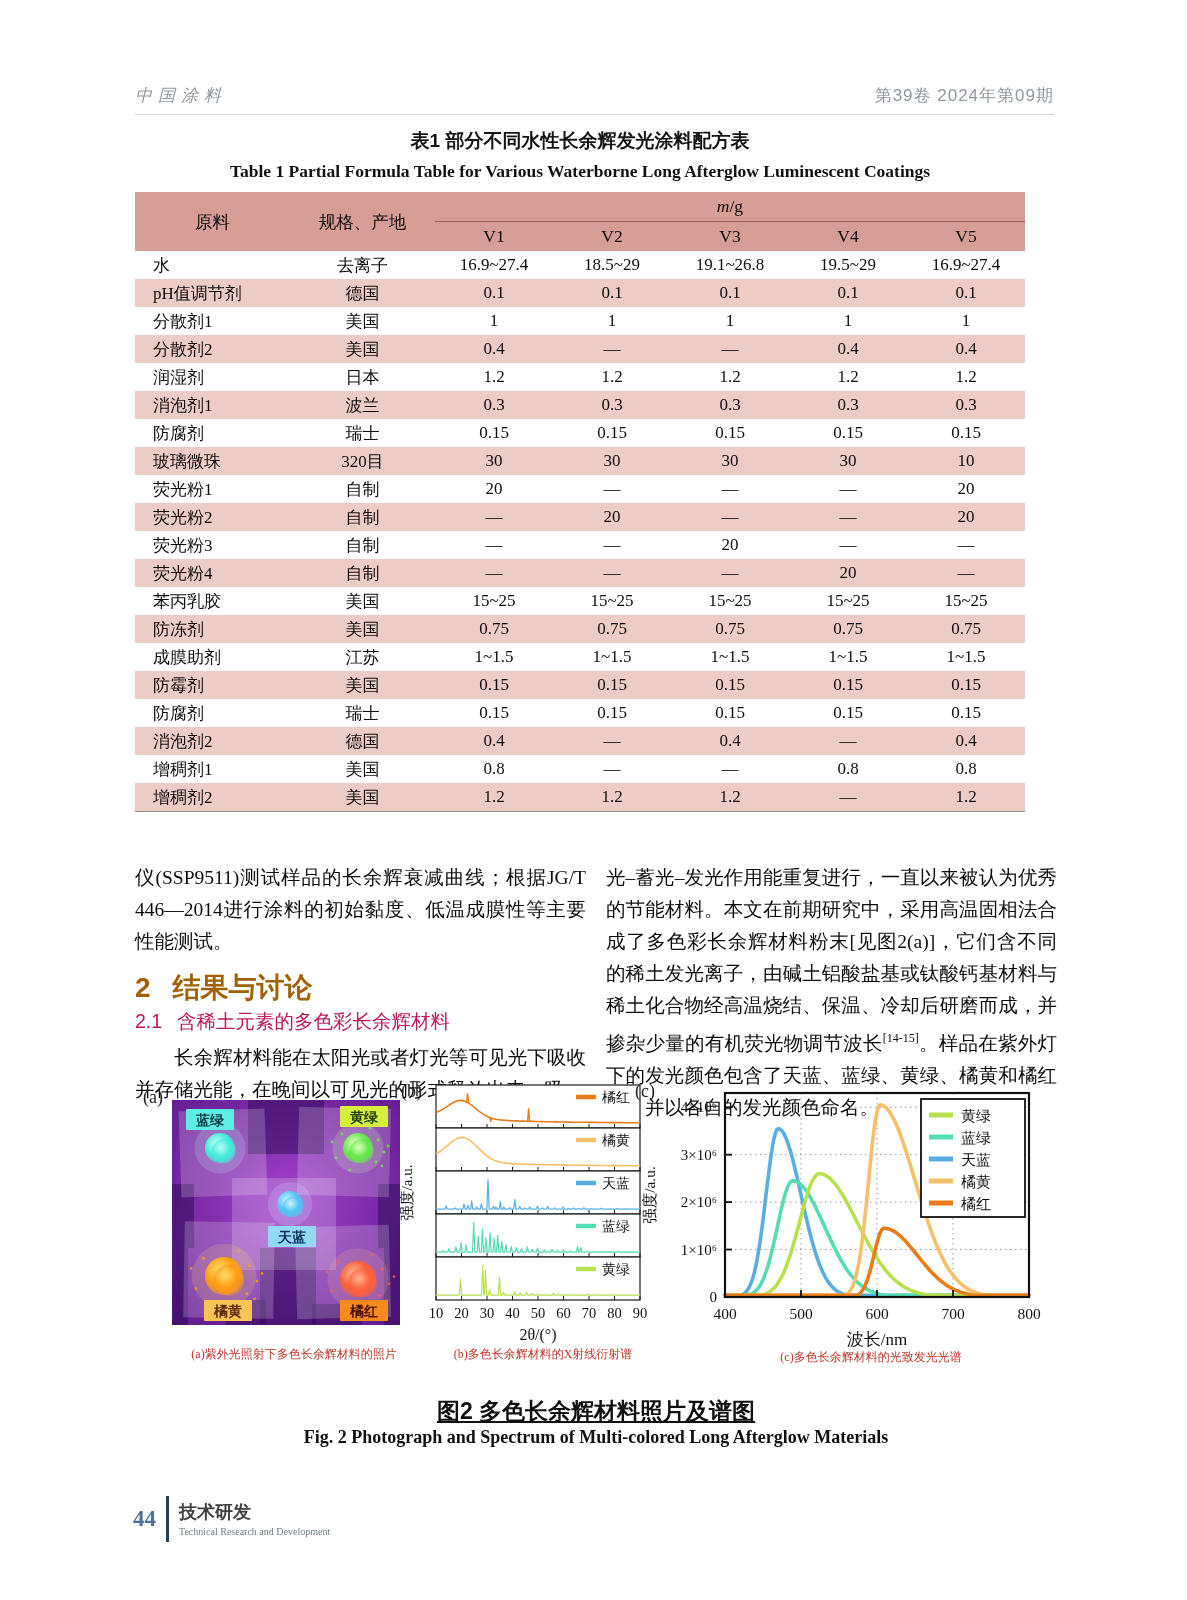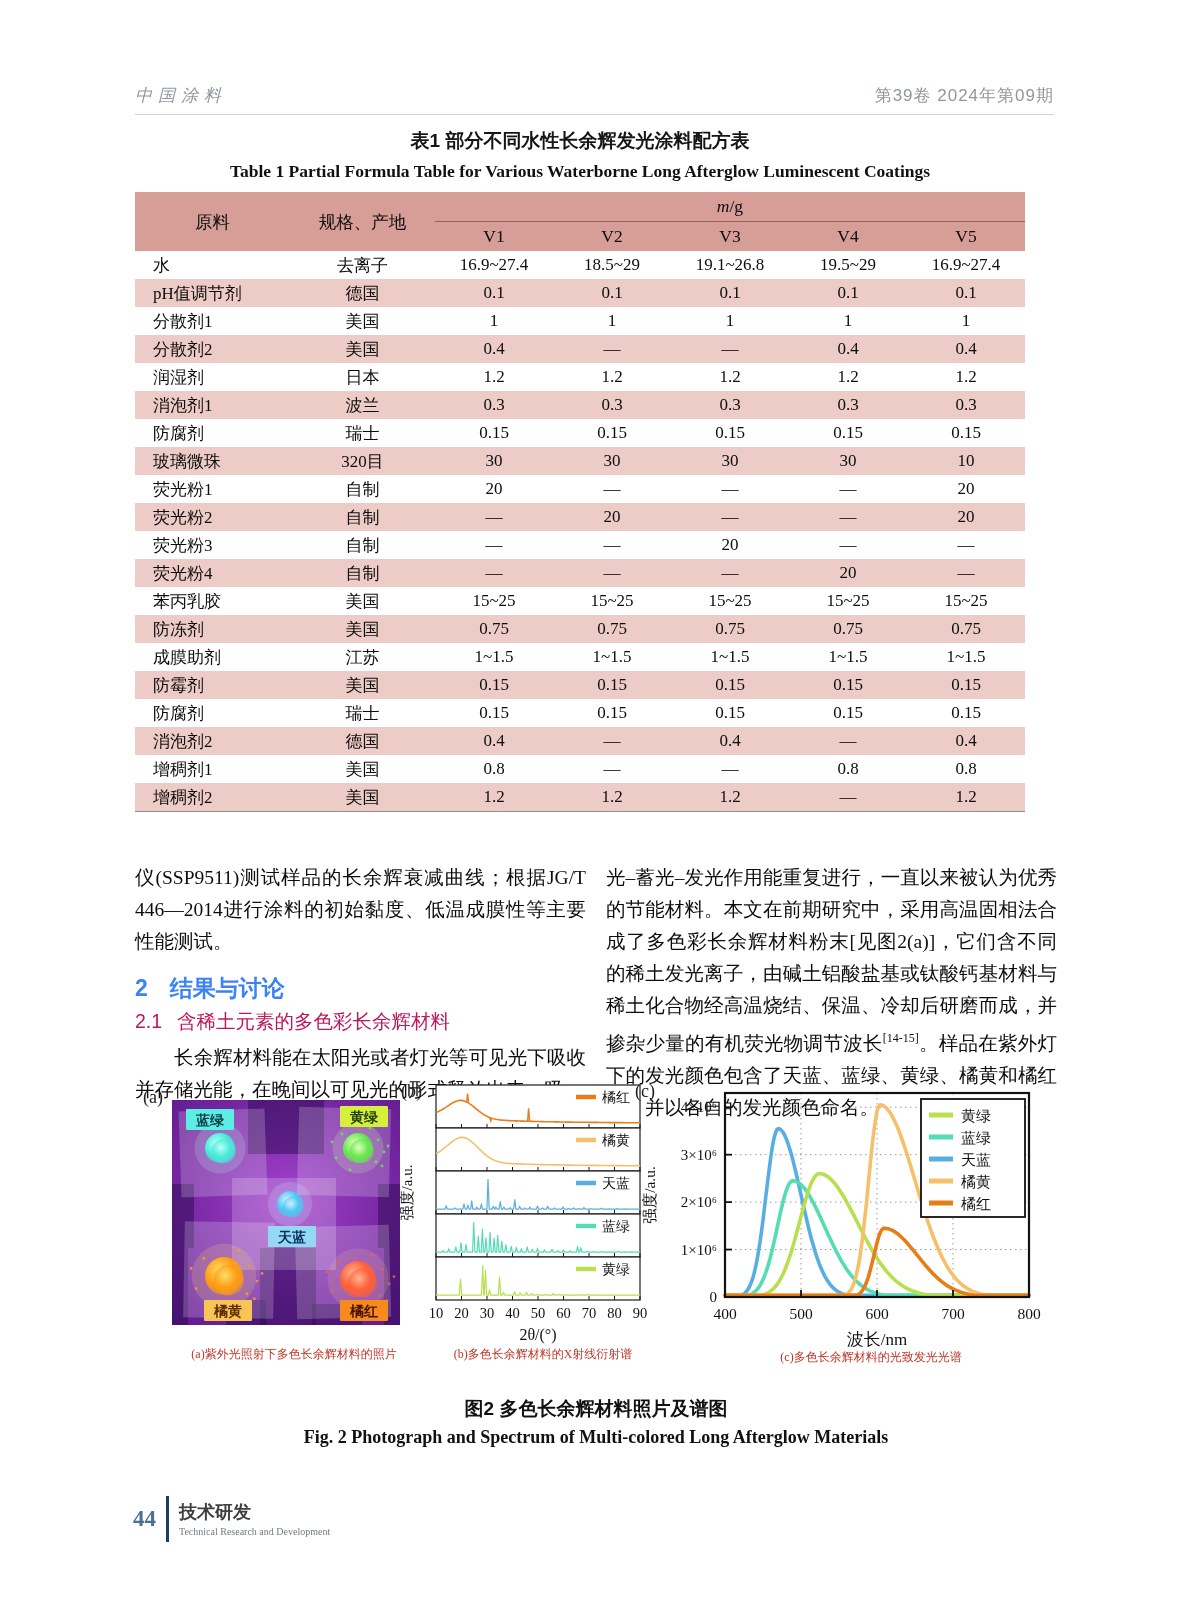--- a/index.html
+++ b/index.html
@@ -26,40 +26,40 @@
   table.formula tbody td.mat{text-align:left;padding-left:18px;}
   table.formula tbody tr:nth-child(even){background:#edcbc6;}
 
   
   .body-text{position:absolute;top:830px;left:135px;width:922px;display:flex;gap:20px;
     font-size:19.5px;line-height:32px;text-align:justify;margin-top:32px;}
   .col-left{width:451px;}
   .col-right{width:451px;}
   .body-text p{margin:0;}
   .indent{text-indent:2em;}
-  h2.sec{margin:15px 0 5px;font-family:"Liberation Sans",sans-serif;font-weight:bold;font-size:23px;color:#3b82f6;line-height:30px;}
+  h2.sec{margin:15px 0 5px;font-family:"Liberation Sans",sans-serif;font-weight:bold;font-size:28px;color:#a16207;line-height:30px;}
   h2.sec .num{margin-right:22px;}
   h3.subsec{margin:3px 0 7px;font-family:"Liberation Sans",sans-serif;font-weight:normal;font-size:19.5px;color:#be185d;line-height:27px;}
   h3.subsec .num{margin-right:15px;}
   sup{font-size:12px;}
 
   
   .figure2{position:absolute;left:135px;top:1075px;width:925px;height:300px;}
   .figure2 svg{position:absolute;}
   .sub-label{position:absolute;font-size:18px;color:#222;}
   #photo-svg{left:37px;top:25px;}
   #xrd-svg{left:265px;top:0;}
   #pl-svg{left:498px;top:0;}
 
   .fig-cap{position:absolute;color:#bf3526;font-size:12px;line-height:26px;text-align:center;}
   .cap-a{top:1341px;left:183px;width:222px;}
   .cap-b{top:1341px;left:424px;width:238px;}
   .cap-c{top:1344px;left:690px;width:362px;}
   .fig-main-cn{position:absolute;top:1396px;left:135px;width:922px;text-align:center;
-    font-family:"Liberation Sans",sans-serif;font-weight:bold;font-size:19px;color:#111;}
+    font-family:"Liberation Sans",sans-serif;font-weight:bold;font-size:23px;color:#111;text-decoration:underline;}
   .fig-main-en{position:absolute;top:1427px;left:135px;width:922px;text-align:center;font-weight:bold;font-size:18px;color:#111;}
 
   
   .page-footer{position:absolute;top:1496px;left:133px;display:flex;align-items:center;}
   .pf-num{font-size:23px;color:#4a7096;margin-right:10px;font-weight:bold;}
   .pf-bar{width:3px;height:46px;background:#1d3d61;margin-right:10px;}
   .pf-cn{font-family:"Liberation Sans",sans-serif;font-size:18px;font-weight:bold;color:#404040;line-height:20px;}
   .pf-en{font-size:10px;color:#707c85;margin-top:4px;}
 </style>
 </head>

